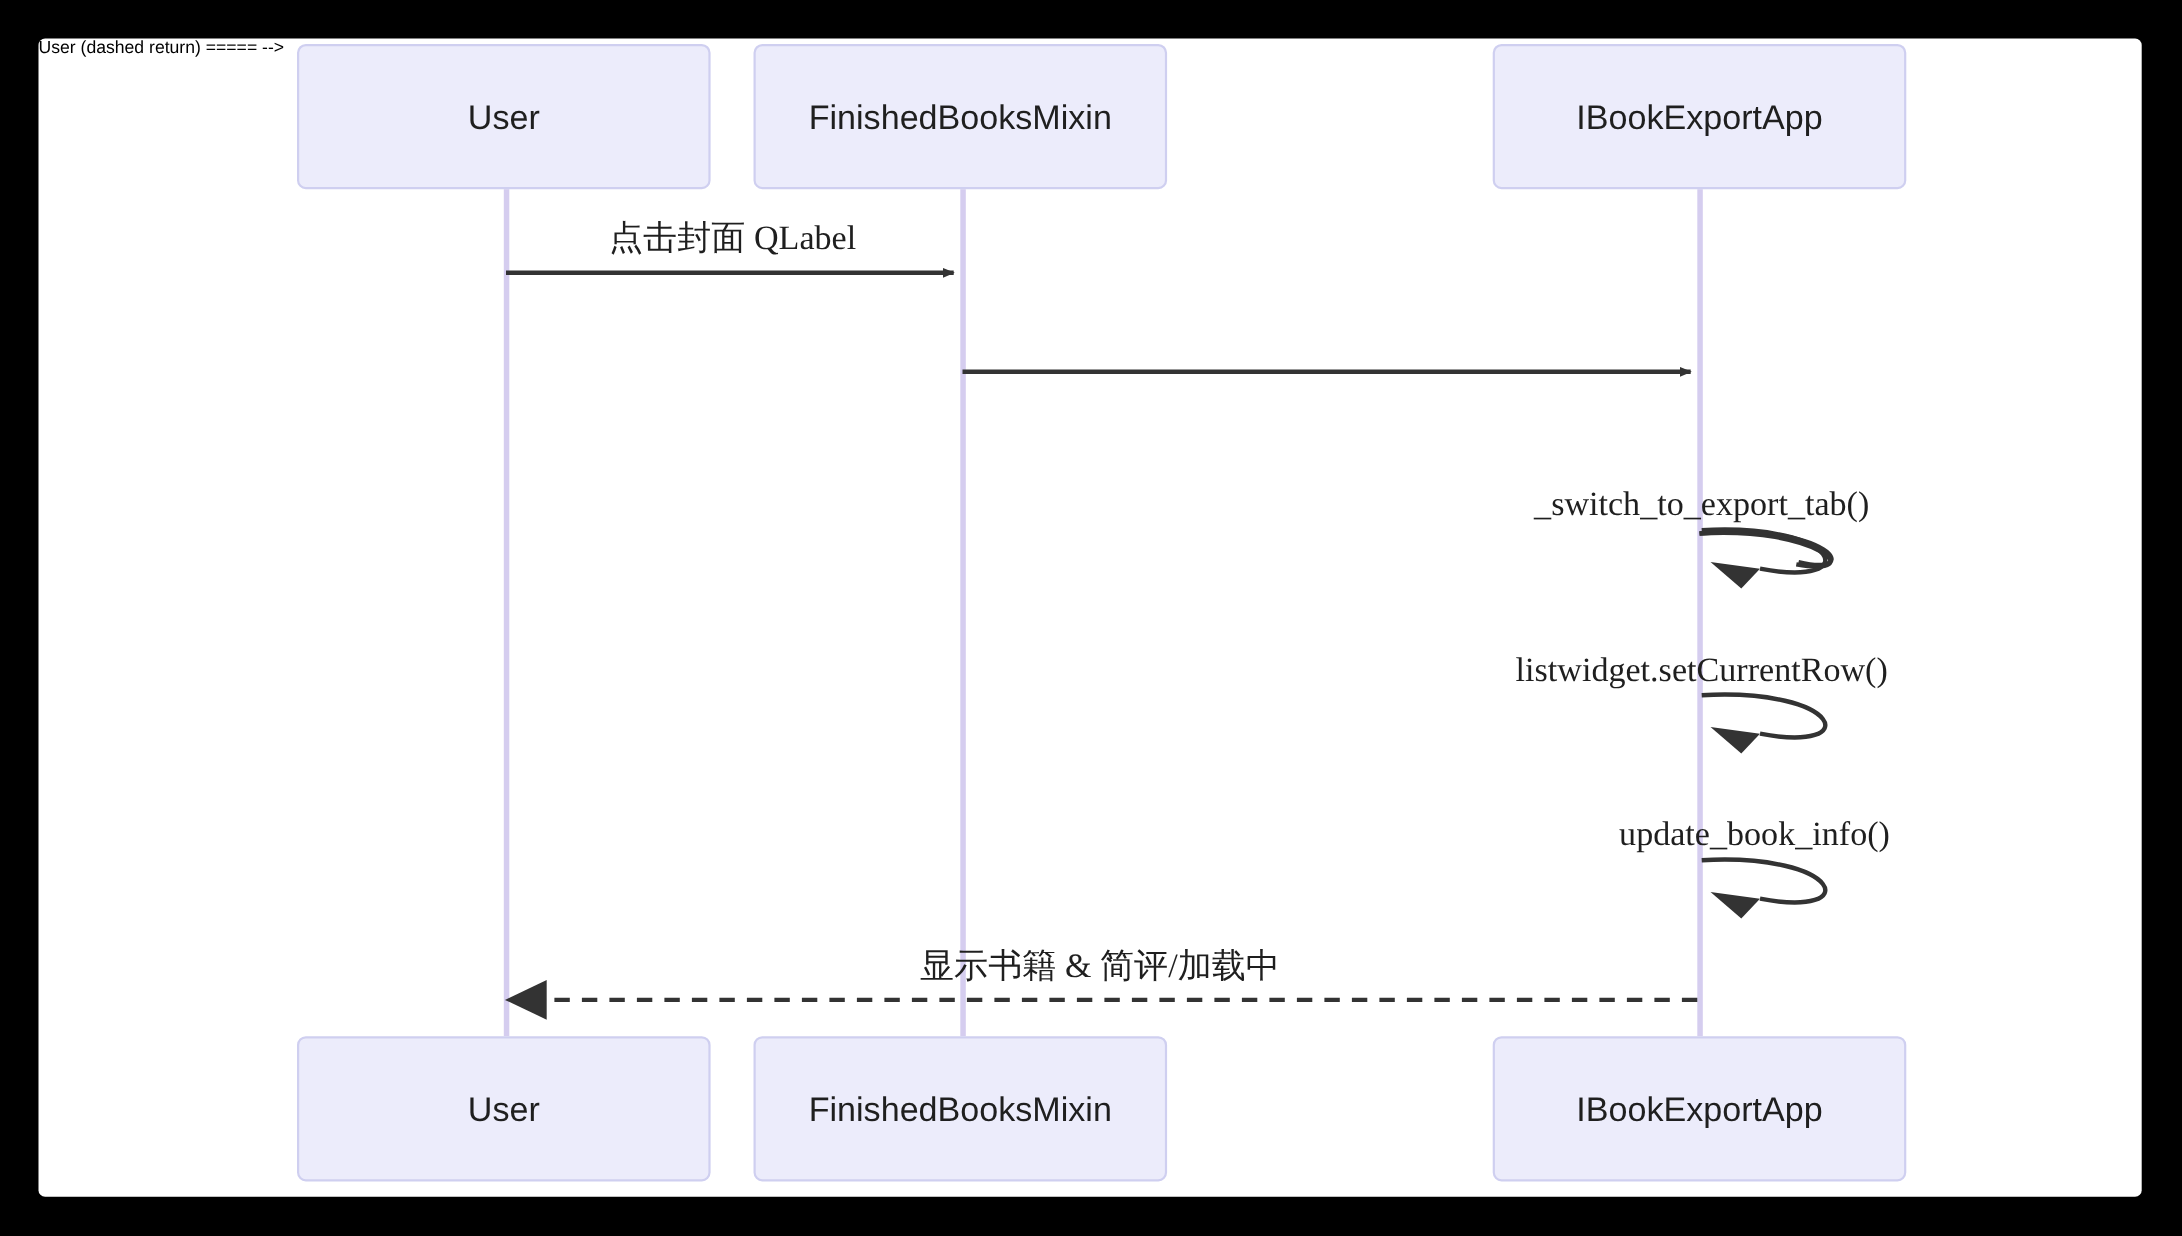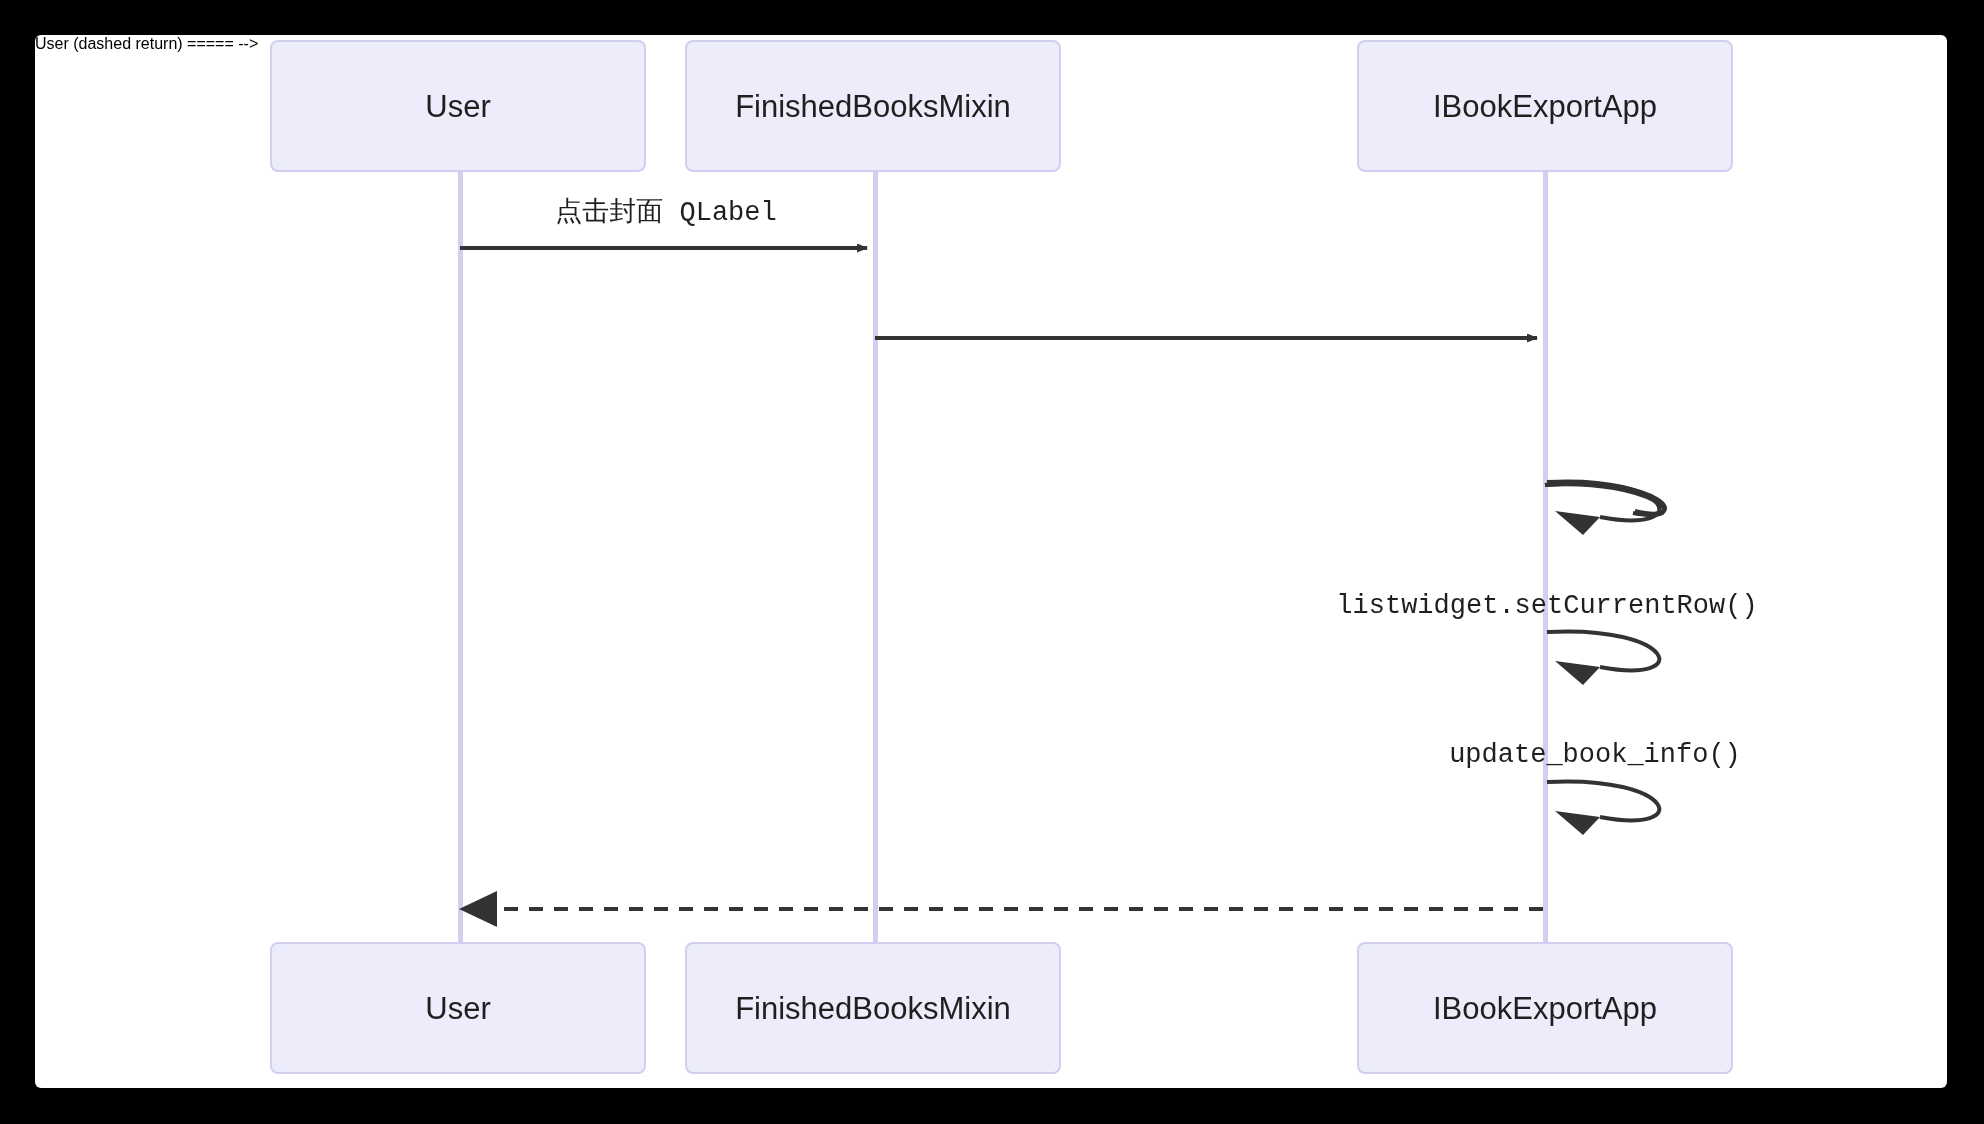--- a/index.html
+++ b/index.html
@@ -52,22 +52,22 @@
     white-space: nowrap;
     line-height: 1;
   }
   .lifeline {
     position: absolute;
     width: 5px;
     background: #D5CDEF;
   }
   .msg-label {
     position: absolute;
-    font-family: Liberation Mono, monospace;
-    font-size: 27px;
+    font-family: Liberation Serif, serif;
+    font-size: 31px;
     color: #1f1f1f;
     white-space: nowrap;
     line-height: 1;
     transform: translateX(-50%);
   }
   .msg-svg {
     position: absolute;
     overflow: visible;
     pointer-events: none;
   }
@@ -116,20 +116,21 @@
         </defs>
         <line x1="425" y1="213" x2="832" y2="213" stroke="#333333" stroke-width="4" marker-end="url(#arrowhead)"></line>
       </svg>
 
       
       <svg class="msg-svg" style="left:0; top:0; width:1912px; height:1053px;">
         <line x1="840" y1="303" x2="1502" y2="303" stroke="#333333" stroke-width="4" marker-end="url(#arrowhead)"></line>
       </svg>
 
       
+      <div class="msg-label" style="left:1512px; top:407px;">_switch_to_export_tab()</div>
       <svg class="msg-svg" style="left:0; top:0; width:1912px; height:1053px;">
         <path d="M1510,450 C1630,440 1660,490 1600,476" stroke="#333333" stroke-width="4" fill="none"></path>
         <path d="M1510,450 C1618,443 1665,490 1598,478" stroke="#333333" stroke-width="4" fill="none" transform="translate(0,0)"></path>
         <path d="M1512,447 C1640,440 1660,500 1565,482" stroke="#333333" stroke-width="4" fill="none"></path>
         <path d="M1565,482 L1520,476 L1548,500 z" fill="#333333"></path>
       </svg>
 
       
       <div class="msg-label" style="left:1512px; top:558px;">listwidget.setCurrentRow()</div>
       <svg class="msg-svg" style="left:0; top:0; width:1912px; height:1053px;">
@@ -138,20 +139,21 @@
       </svg>
 
       
       <div class="msg-label" style="left:1560px; top:707px;">update_book_info()</div>
       <svg class="msg-svg" style="left:0; top:0; width:1912px; height:1053px;">
         <path d="M1512,747 C1640,740 1660,800 1565,782" stroke="#333333" stroke-width="4" fill="none"></path>
         <path d="M1565,782 L1520,776 L1548,800 z" fill="#333333"></path>
       </svg>
 
        User (dashed return) ===== --&gt;
+      <div class="msg-label" style="left:965px; top:827px;">显示书籍 &amp; 简评/加载中</div>
       <svg class="msg-svg" style="left:0; top:0; width:1912px; height:1053px;">
         <line x1="1508" y1="874" x2="440" y2="874" stroke="#333333" stroke-width="4" stroke-dasharray="14,11"></line>
         <path d="M424,874 L462,856 L462,892 z" fill="#333333"></path>
       </svg>
 
     </div>
   </div>
 </div>
 
 </body></html>

